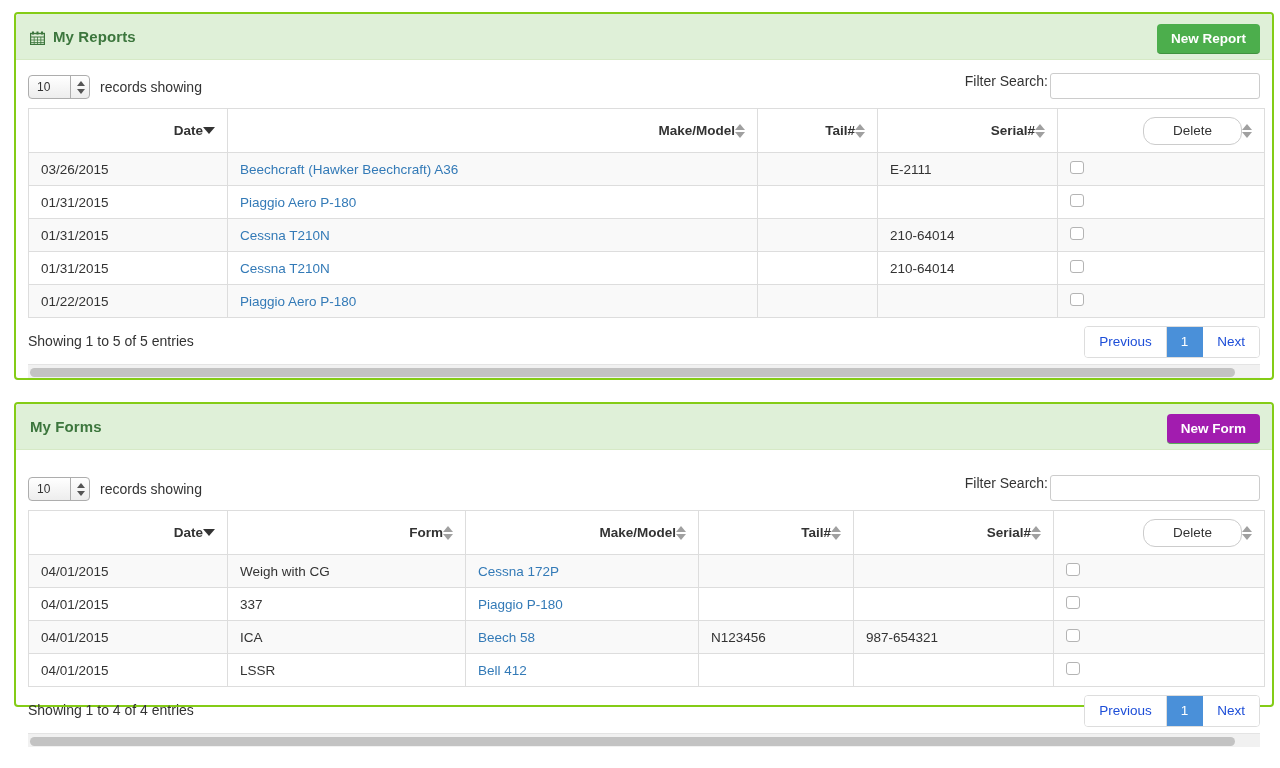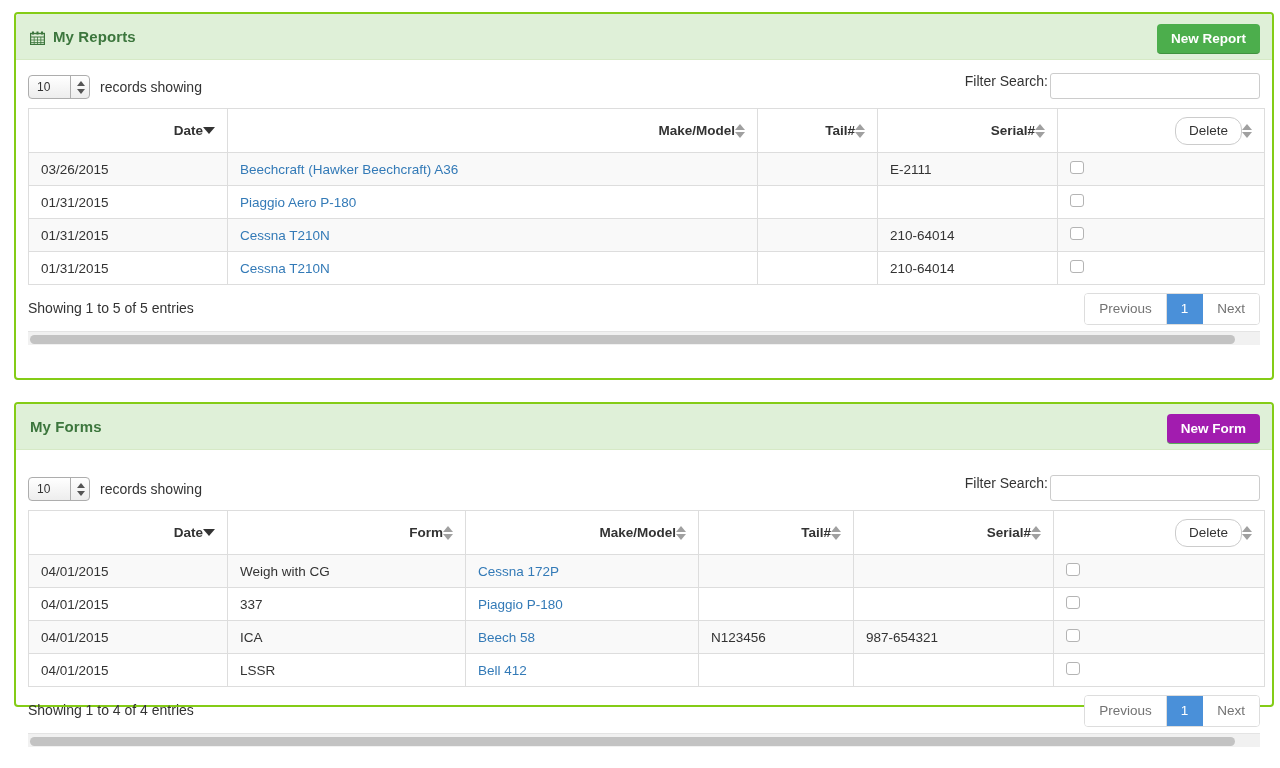--- a/index.html
+++ b/index.html
@@ -145,21 +145,21 @@
 
   .th-inner { display: flex; align-items: center; justify-content: flex-end; width: 100%; }
   .sort-both { display: inline-flex; flex-direction: column; gap: 2px; }
   .sort-both i { display:block; width:0; height:0; border-left:5px solid transparent; border-right:5px solid transparent; }
   .sort-both i.up { border-bottom: 6px solid #a0a0a0; }
   .sort-both i.dn { border-top: 6px solid #a0a0a0; }
   .sort-desc { display:block; width:0; height:0; border-left:6px solid transparent; border-right:6px solid transparent; border-top:7px solid #333333; }
 
   .del-btn {
     height: 28px;
-    padding: 0 13px;
+    padding: 0 29px;
     font-size: 13.5px;
     border: 1px solid #cccccc;
     border-radius: 12px;
     background: #ffffff;
     color: #333;
     cursor: pointer;
     font-family: "Liberation Sans", sans-serif;
     font-weight: normal;
   }
 
@@ -187,21 +187,21 @@
     display: flex;
     border: 1px solid #dddddd;
     border-radius: 4px;
     overflow: hidden;
     background: #fff;
   }
   .pager span {
     height: 30px; line-height: 30px;
     padding: 0 14px;
     font-size: 13.5px;
-    color: #737373;
+    color: #1d4ed8;
     cursor: pointer;
     border-right: 1px solid #dddddd;
     background: #ffffff;
   }
   .pager span:last-child { border-right: none; }
   .pager span.active { background: #4a90d9; color: #ffffff; border-right-color: #4a90d9; }
 
   .hscroll {
     height: 14px;
     background: #f1f1f1;
@@ -339,20 +339,27 @@
             <td>210-64014</td>
             <td><span class="cbx"></span></td>
           </tr>
           <tr class="even">
             <td>01/31/2015</td>
             <td><a class="link">Cessna T210N</a></td>
             <td></td>
             <td>210-64014</td>
             <td><span class="cbx"></span></td>
           </tr>
+          <tr class="odd">
+            <td>01/22/2015</td>
+            <td><a class="link">Piaggio Aero P-180</a></td>
+            <td></td>
+            <td></td>
+            <td><span class="cbx"></span></td>
+          </tr>
         </tbody>
       </table>
 
       <div class="tbl-footer">
         <span class="info">Showing 1 to 5 of 5 entries</span>
         <div class="pager">
           <span>Previous</span>
           <span class="active">1</span>
           <span>Next</span>
         </div>

